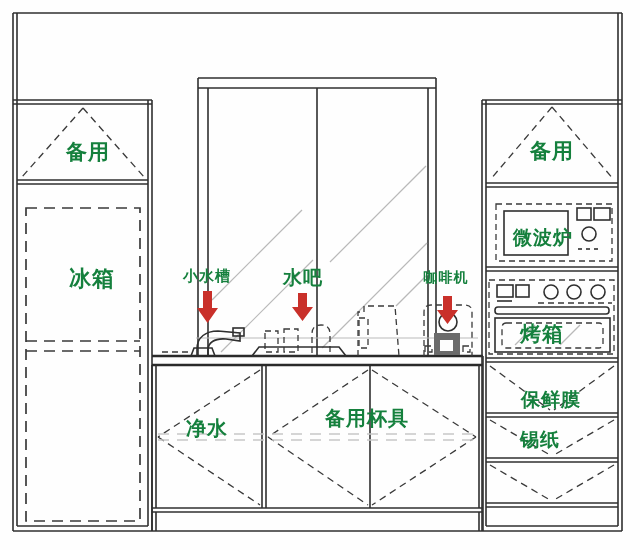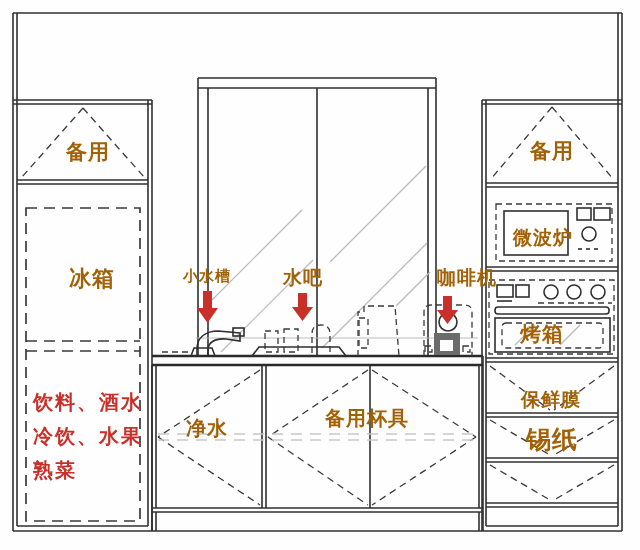--- a/index.html
+++ b/index.html
@@ -12,21 +12,21 @@
   .s  {stroke:#2f2f2f;stroke-width:1.6;fill:none;}
   .th {stroke:#2a2a2a;stroke-width:2.6;fill:none;}
   .d  {stroke:#3a3a3a;stroke-width:1.3;fill:none;stroke-dasharray:7 5;}
   .fd {stroke:#3a3a3a;stroke-width:1.7;fill:none;stroke-dasharray:11 7;}
   .ad {stroke:#3a3a3a;stroke-width:1.3;fill:none;stroke-dasharray:6 4;}
   .g  {stroke:#b9b9b9;stroke-width:1.2;fill:none;}
   .gd {stroke:#c8c8c8;stroke-width:1.5;fill:none;stroke-dasharray:11 8;}
   .arrow{fill:#c9302a;stroke:none;}
   
   .lbl{
-    position:absolute;color:#a16207;font-weight:bold;white-space:nowrap;
+    position:absolute;color:#15803d;font-weight:bold;white-space:nowrap;
     transform:translate(-50%,-50%);letter-spacing:1px;line-height:1;
   }
   .fridge-list{position:absolute;left:33px;top:385px;color:#c9302a;
     font-weight:bold;font-size:20px;letter-spacing:2px;line-height:34px;white-space:nowrap;}
 </style>
 </head>
 <body>
 
 <div id="canvas">
 
@@ -190,32 +190,27 @@
   <g>
     <path class="arrow" d="M203,291 h9 v17 h6 l-10.5,15 l-10.5,-15 h6 z"></path>
     <path class="arrow" d="M298,293 h9 v14 h6 l-10.5,14 l-10.5,-14 h6 z"></path>
     <path class="arrow" d="M443,296 h9 v14 h6 l-10.5,14 l-10.5,-14 h6 z"></path>
   </g>
 </svg>
 
 <div class="lbl" style="left:88px;top:152px;font-size:21px">备用</div>
 <div class="lbl" style="left:92px;top:279px;font-size:22px">冰箱</div>
 
-<div class="fridge-list">
-  <div>饮料、酒水</div>
-  <div>冷饮、水果</div>
-  <div>熟菜</div>
-</div>
 
 <div class="lbl" style="left:207px;top:276px;font-size:15px">小水槽</div>
 <div class="lbl" style="left:303px;top:277px;font-size:19px">水吧</div>
-<div class="lbl" style="left:467px;top:277px;font-size:19px">咖啡机</div>
+<div class="lbl" style="left:446px;top:277px;font-size:14px">咖啡机</div>
 
 <div class="lbl" style="left:207px;top:428px;font-size:20px">净水</div>
 <div class="lbl" style="left:367px;top:418px;font-size:20px">备用杯具</div>
 
 <div class="lbl" style="left:552px;top:151px;font-size:21px">备用</div>
 <div class="lbl" style="left:543px;top:237px;font-size:19px">微波炉</div>
 <div class="lbl" style="left:542px;top:334px;font-size:21px">烤箱</div>
 <div class="lbl" style="left:551px;top:399px;font-size:19px">保鲜膜</div>
-<div class="lbl" style="left:552px;top:439px;font-size:25px">锡纸</div>
+<div class="lbl" style="left:540px;top:439px;font-size:19px">锡纸</div>
 
 </div>
 
 </body></html>

